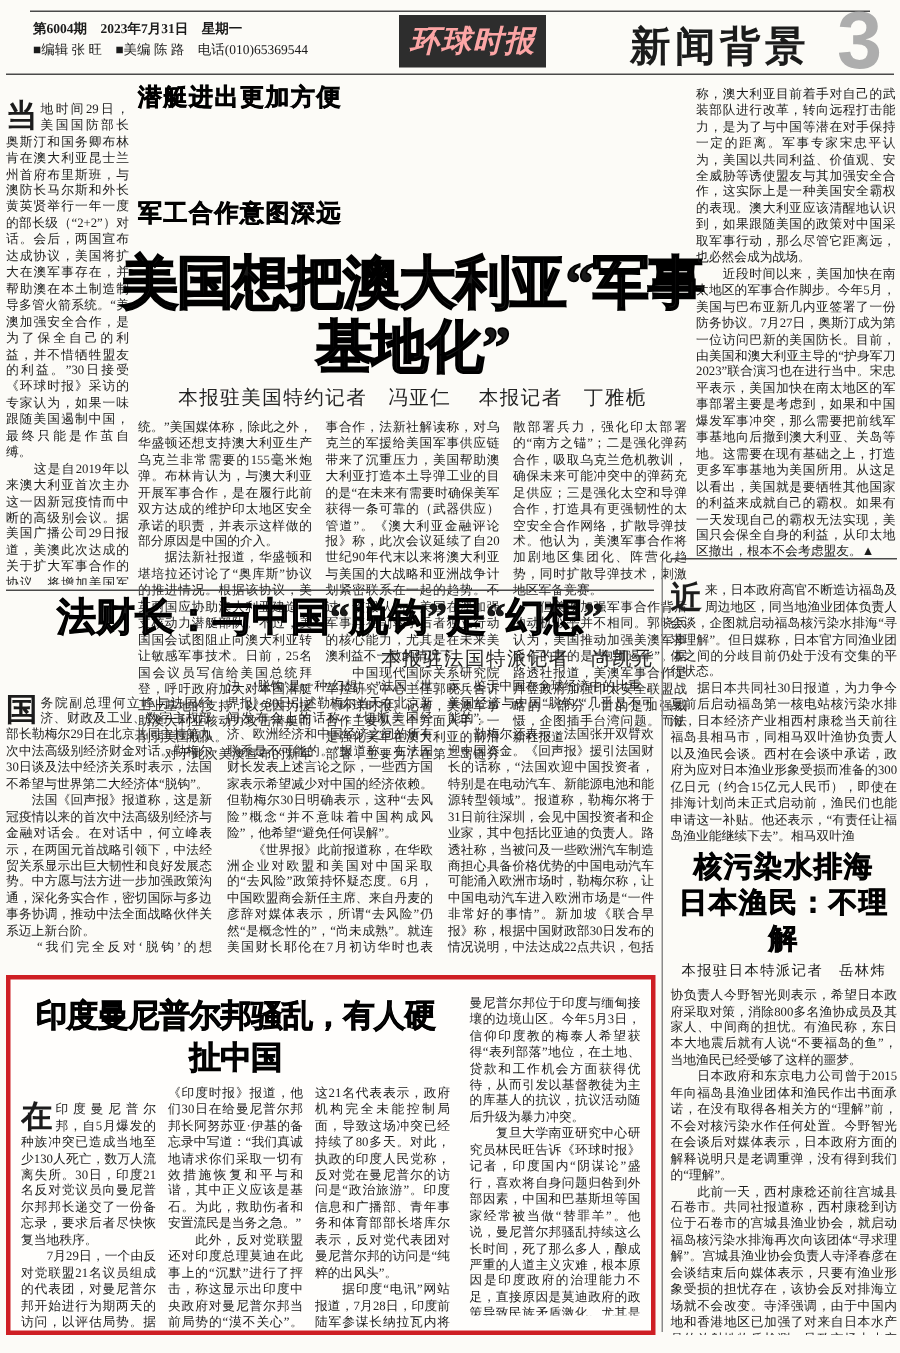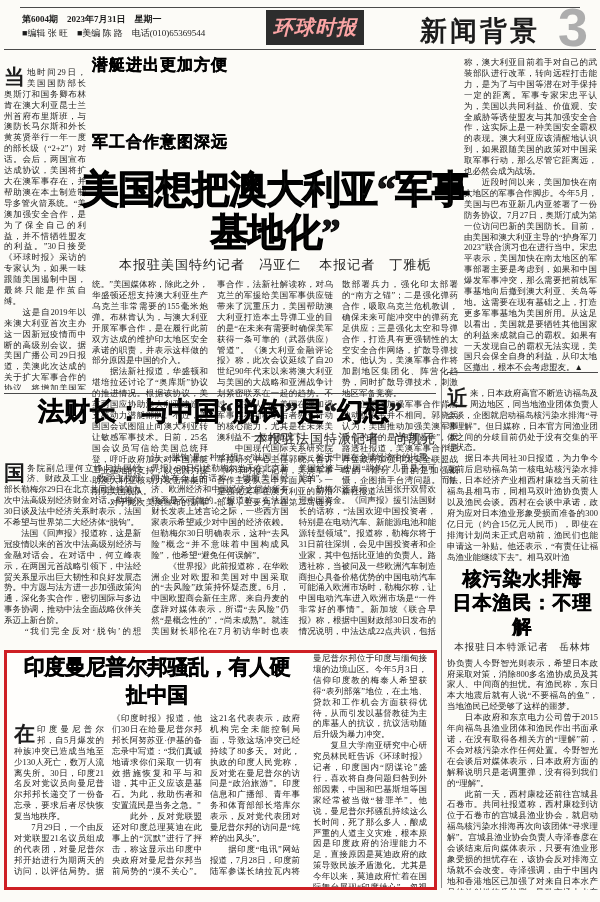--- a/index.html
+++ b/index.html
@@ -42,21 +42,21 @@
 
   
   .a2{position:absolute;left:4px;top:398px;width:432px;}
   .a2-headline{font-size:26px;font-weight:900;text-align:center;letter-spacing:0;line-height:1.1;-webkit-text-stroke:.6px #000;}
   .a2-byline{margin-top:3px;text-align:right;}
   .a2-body{margin-top:4px;height:194px;overflow:hidden;columns:3;column-gap:10px;}
 
   
   .redbox{
     position:absolute;left:4px;top:650px;width:433px;height:240px;box-sizing:border-box;
-    background:#fffefc;display:flex;gap:13px;padding:0 7px;
+    background:#fffefc;display:flex;gap:13px;padding:10px 7px;
   }
   .rb-main{flex:1;min-width:0;}
   .rb-headline{font-size:21px;font-weight:900;text-align:center;letter-spacing:-.5px;-webkit-text-stroke:.5px #000;}
   .rb-byline{margin-top:2px;font-size:9.5px;}
   .rb-body{margin-top:4px;height:168px;overflow:hidden;columns:3;column-gap:8px;}
   .rb-side{width:114px;flex:0 0 auto;overflow:hidden;}
 
   
   .a4{position:absolute;left:447px;top:377px;width:151px;height:513px;overflow:hidden;}
   .a4-headblock{margin:5px 0 4px 0;text-align:center;}

